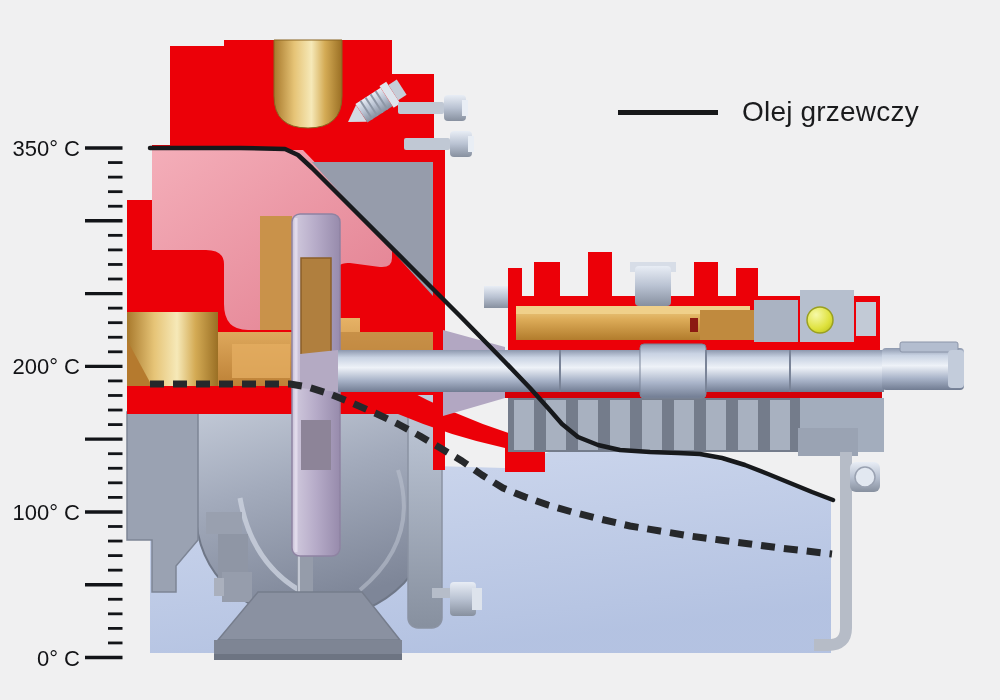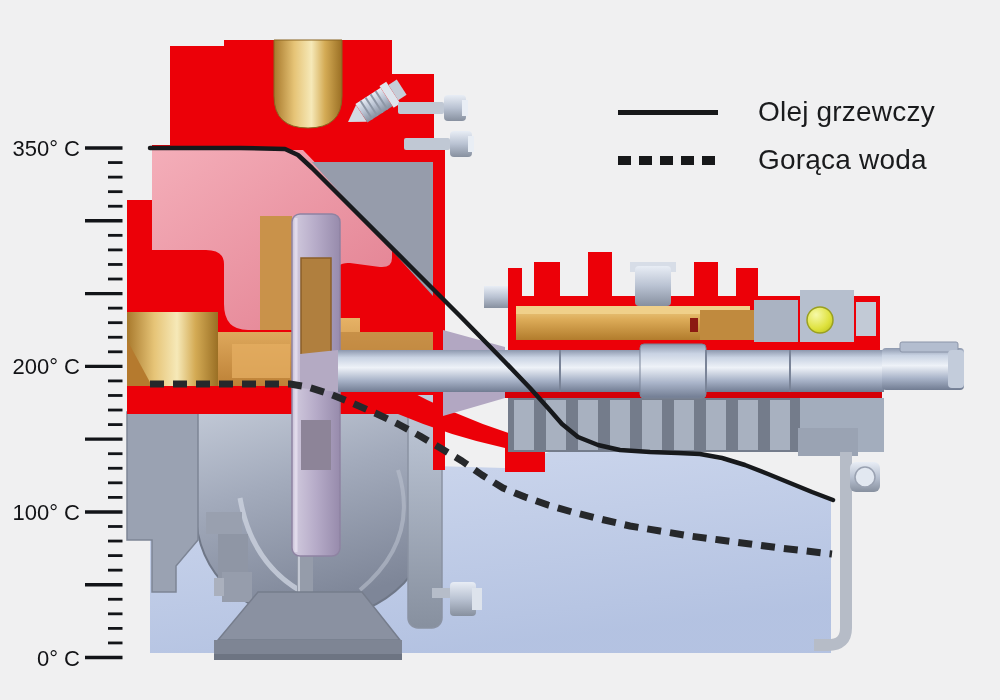--- a/index.html
+++ b/index.html
@@ -1,21 +1,21 @@
 <!DOCTYPE html>
 <html><head>
 <meta charset="utf-8">
 <style>
   html,body{margin:0;padding:0;background:#e4e4e6;}
   .stage{position:relative;width:1000px;height:700px;background:#f0f0f1;overflow:hidden;
          font-family:"Liberation Sans",sans-serif;}
   .stage svg{position:absolute;left:0;top:0;}
   .scale-label{font-family:"Liberation Sans",sans-serif;font-size:22px;fill:#121316;}
   .legend{position:absolute;left:618px;top:90px;display:flex;flex-direction:column;gap:4px;}
-  .legend-row{display:flex;align-items:center;height:44px;gap:40px;}
+  .legend-row{display:flex;align-items:center;height:44px;gap:24px;}
   .swatch{width:100px;flex:0 0 100px;}
   .swatch-solid{height:5px;background:#17181a;}
   .swatch-dashed{height:9px;background:repeating-linear-gradient(to right,#17181a 0 13px,transparent 13px 21px);}
   .legend-label{font-size:28px;color:#1a1b1d;letter-spacing:.2px;white-space:nowrap;}
 </style>
 </head>
 <body>
 
 <div class="stage">
 
@@ -273,19 +273,15 @@
           <text x="80" y="665.5" text-anchor="end" class="scale-label">0° C</text>
         </g>
   </g>
 </svg>
 
 <div class="legend">
   <div class="legend-row">
     <div class="swatch swatch-solid"></div>
     <div class="legend-label">Olej grzewczy</div>
   </div>
-  <div class="legend-row">
-    <div class="swatch swatch-dashed"></div>
-    <div class="legend-label">Gorąca woda</div>
-  </div>
 </div>
 
 </div>
 
 </body></html>

